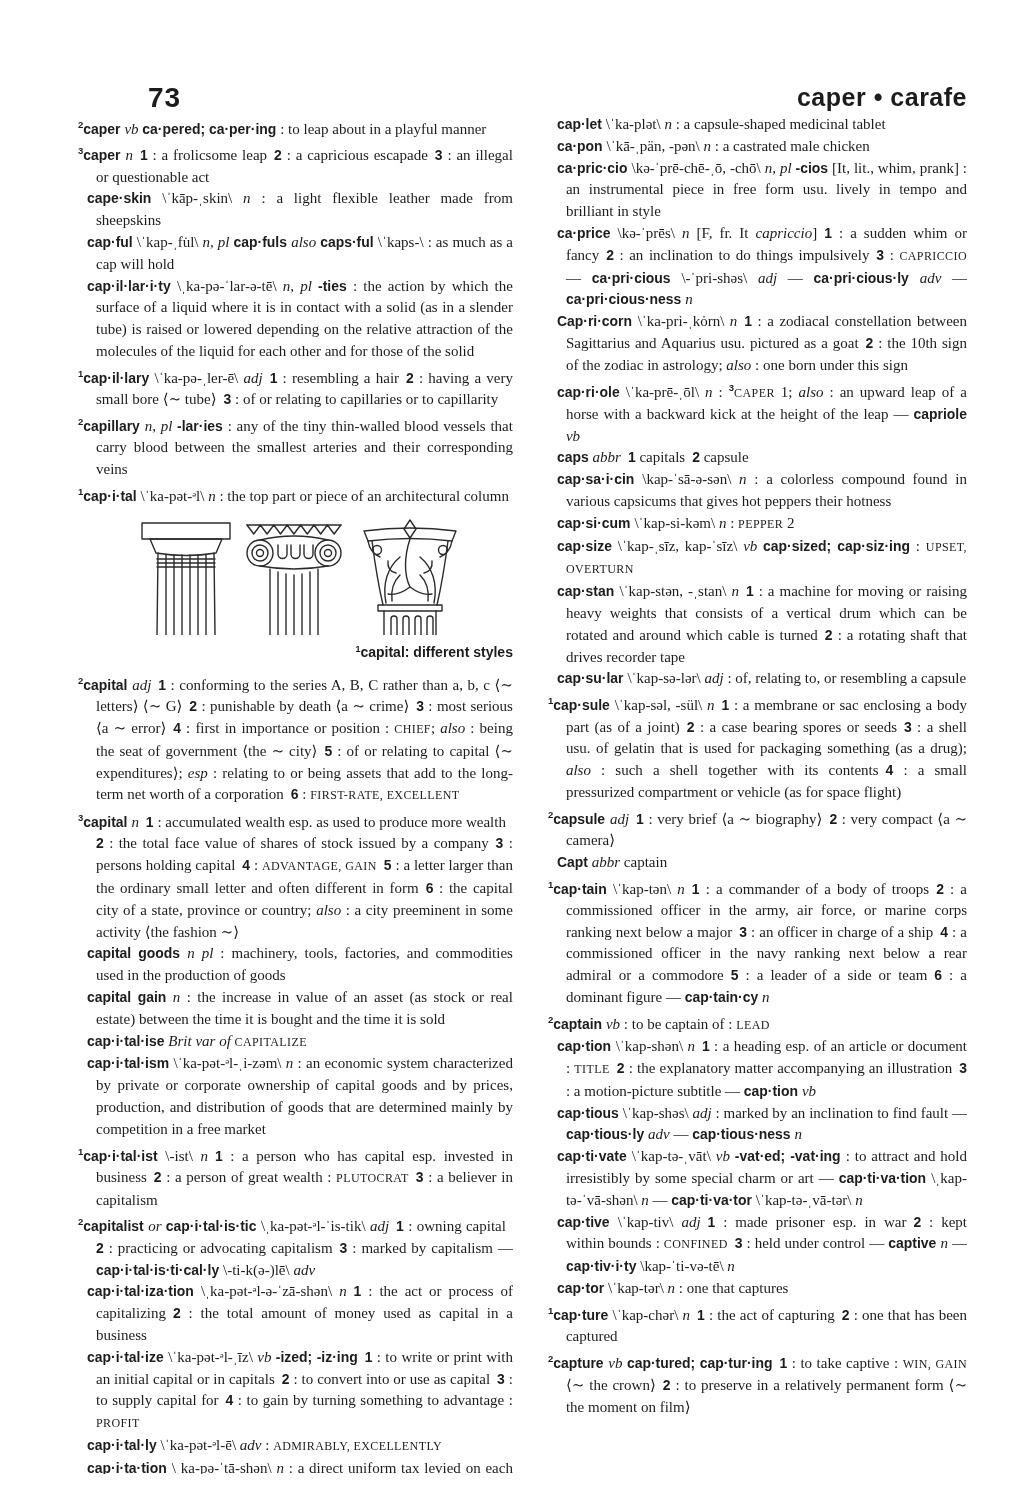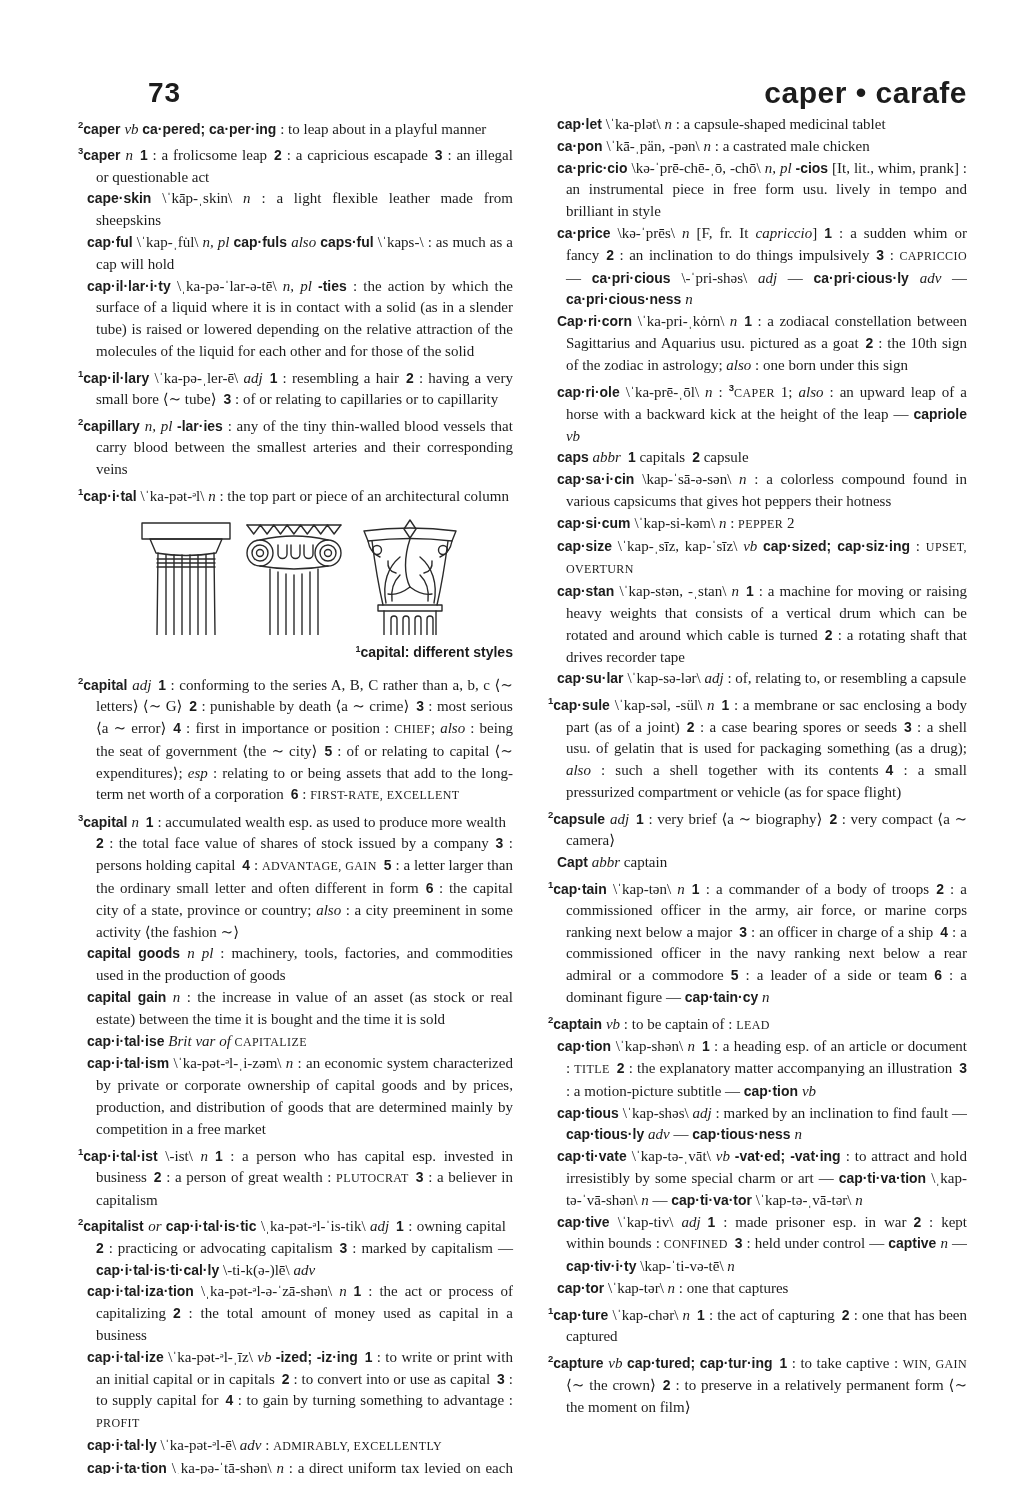--- a/index.html
+++ b/index.html
@@ -11,27 +11,27 @@
     background:#ffffff;
     color:#1c1c1c;
     font-family:"Liberation Serif","DejaVu Serif",serif;
     font-size:15px;
     line-height:21.8px;
     overflow:hidden;
     box-sizing:border-box;
     padding:82px 48px 0 75px;
   }
   .hdr{
-    display:flex;align-items:flex-start;justify-content:space-between;
+    display:flex;align-items:center;justify-content:space-between;
     font-family:"Liberation Sans","DejaVu Sans",sans-serif;
     font-weight:bold;
     height:32px;
   }
   .pageno{font-size:28px;margin-left:73px;letter-spacing:1px;}
-  .guide{font-size:30px;letter-spacing:0.5px;}
+  .guide{font-size:25px;letter-spacing:0.5px;}
   .cols{
     display:flex;gap:32px;
     height:1360px;overflow:hidden;
   }
   .col{width:442px;text-align:justify;}
   .col-right{width:426px;}
   .entry{
     margin:0;
     padding-left:21px;
     text-indent:-9px;

